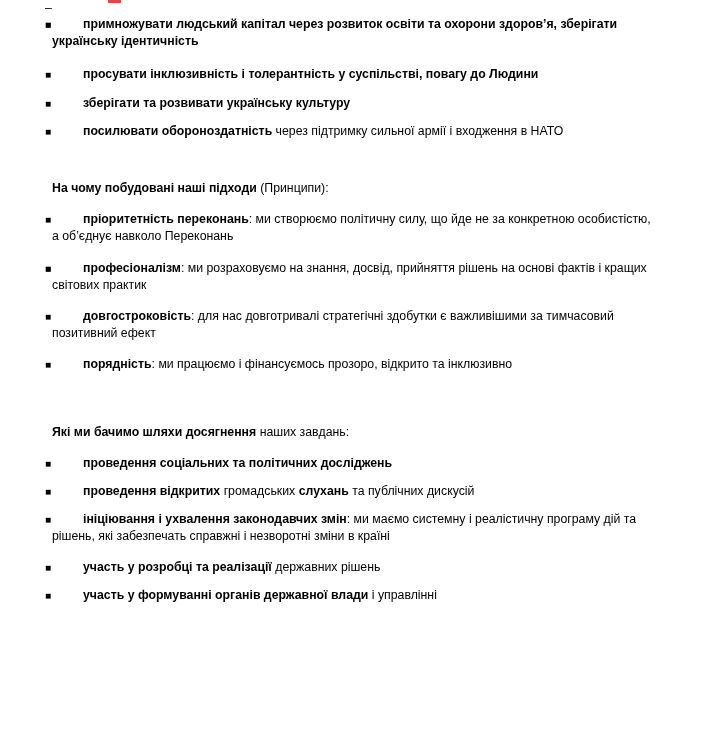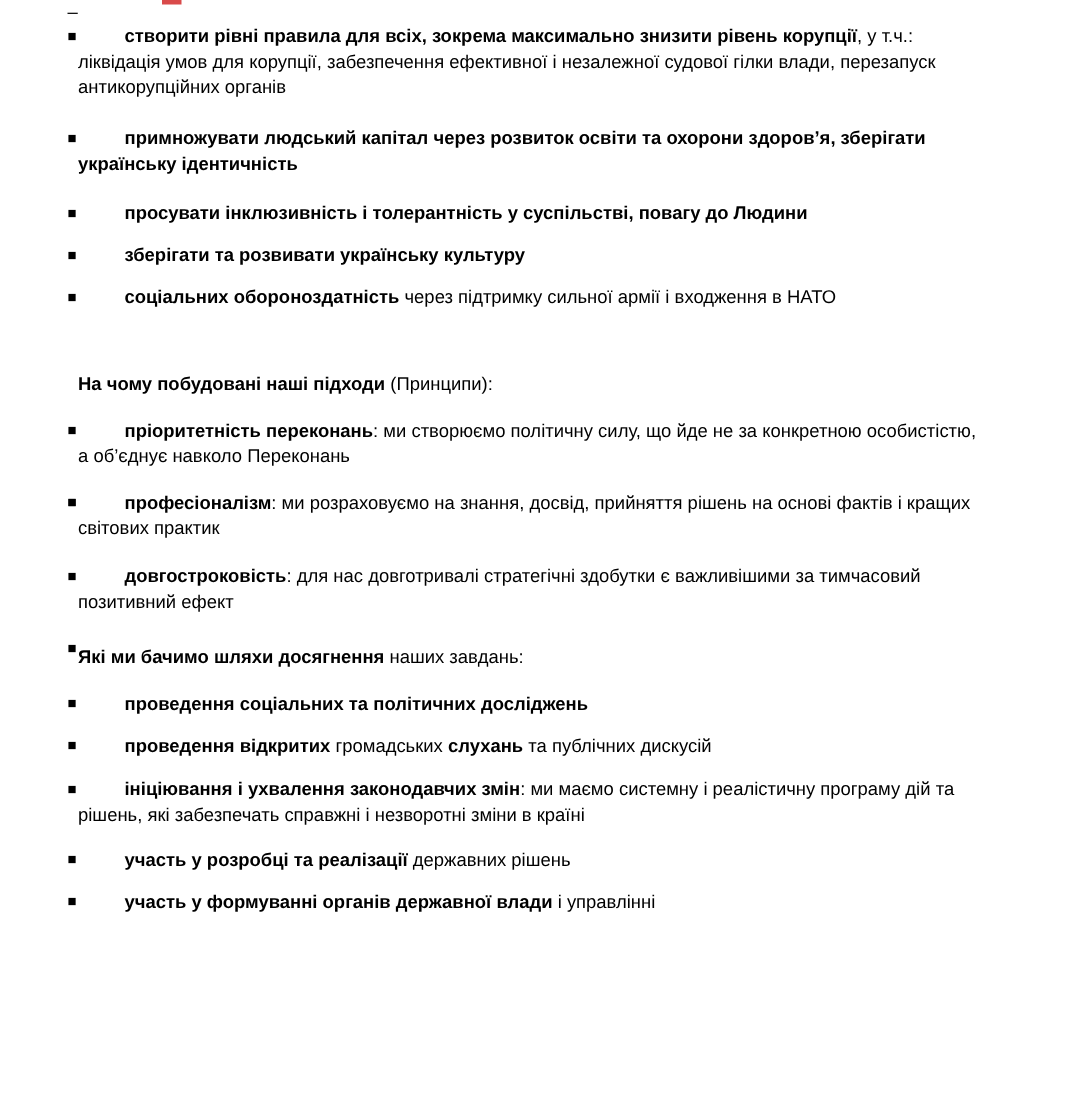--- a/index.html
+++ b/index.html
@@ -87,58 +87,58 @@
 <body>
 
 <div id="doc">
   <div class="red-artifact"></div>
   <div class="page-body" id="page-body">
       <div class="para bulleted">
         <span class="marker dash">–</span>
       </div>
       <div class="para bulleted" style="margin-top: 16px;">
         <span class="marker">■</span>
-        <span class="runs"><b>створити рівні правила для всіх, зокрема максимально знизити рівень корупції</b><span>, у т.ч.: ліквідація умов для корупції, забезпечення ефективної і незалежної судової гілки влади, перезапуск антикорупційних органів</span></span>
       </div>
       <div class="para bulleted" style="margin-top: 16px;">
         <span class="marker">■</span>
         <span class="runs"><b>примножувати людський капітал через розвиток освіти та охорони здоров’я, зберігати українську ідентичність</b></span>
       </div>
       <div class="para bulleted" style="margin-top: 16px;">
         <span class="marker">■</span>
         <span class="runs"><b>просувати інклюзивність і толерантність у суспільстві, повагу до Людини</b></span>
       </div>
       <div class="para bulleted" style="margin-top: 11px;">
         <span class="marker">■</span>
         <span class="runs"><b>зберігати та розвивати українську культуру</b></span>
       </div>
       <div class="para bulleted" style="margin-top: 11px;">
         <span class="marker">■</span>
-        <span class="runs"><b>соціальних обороноздатність</b><span> через підтримку сильної армії і входження в НАТО</span></span>
+        <span class="runs"><b>посилювати обороноздатність</b><span> через підтримку сильної армії і входження в НАТО</span></span>
       </div>
       <div class="heading" style="margin-top: 40px;"><span class="runs"><b>На чому побудовані наші підходи</b><span> (Принципи):</span></span></div>
       <div class="para bulleted" style="margin-top: 14px;">
         <span class="marker">■</span>
         <span class="runs"><b>пріоритетність переконань</b><span>: ми створюємо політичну силу, що йде не за конкретною особистістю, а об’єднує навколо Переконань</span></span>
       </div>
       <div class="para bulleted" style="margin-top: 14px;">
         <span class="marker">■</span>
       </div>
       <div class="para bulleted" style="margin-top: 14px;">
         <span class="marker">■</span>
         <span class="runs"><b>професіоналізм</b><span>: ми розраховуємо на знання, досвід, прийняття рішень на основі фактів і кращих світових практик</span></span>
       </div>
       <div class="para bulleted" style="margin-top: 14px;">
         <span class="marker">■</span>
         <span class="runs"><b>довгостроковість</b><span>: для нас довготривалі стратегічні здобутки є важливішими за тимчасовий позитивний ефект</span></span>
       </div>
       <div class="para bulleted" style="margin-top: 14px;">
         <span class="marker">■</span>
+        <span class="runs"><b>порядність</b><span>: ми працюємо і фінансуємось прозоро, відкрито та інклюзивно</span></span>
       </div>
-      <div class="heading" style="margin-top: 20px;"><span class="runs"><b>Які ми бачимо шляхи досягнення</b><span> наших завдань:</span></span></div>
+      <div class="heading" style="margin-top: 50px;"><span class="runs"><b>Які ми бачимо шляхи досягнення</b><span> наших завдань:</span></span></div>
       <div class="para bulleted" style="margin-top: 14px;">
         <span class="marker">■</span>
         <span class="runs"><b>проведення соціальних та політичних досліджень</b></span>
       </div>
       <div class="para bulleted" style="margin-top: 11px;">
         <span class="marker">■</span>
         <span class="runs"><b>проведення відкритих</b><span> громадських </span><b>слухань</b><span> та публічних дискусій</span></span>
       </div>
       <div class="para bulleted" style="margin-top: 11px;">
         <span class="marker">■</span>

